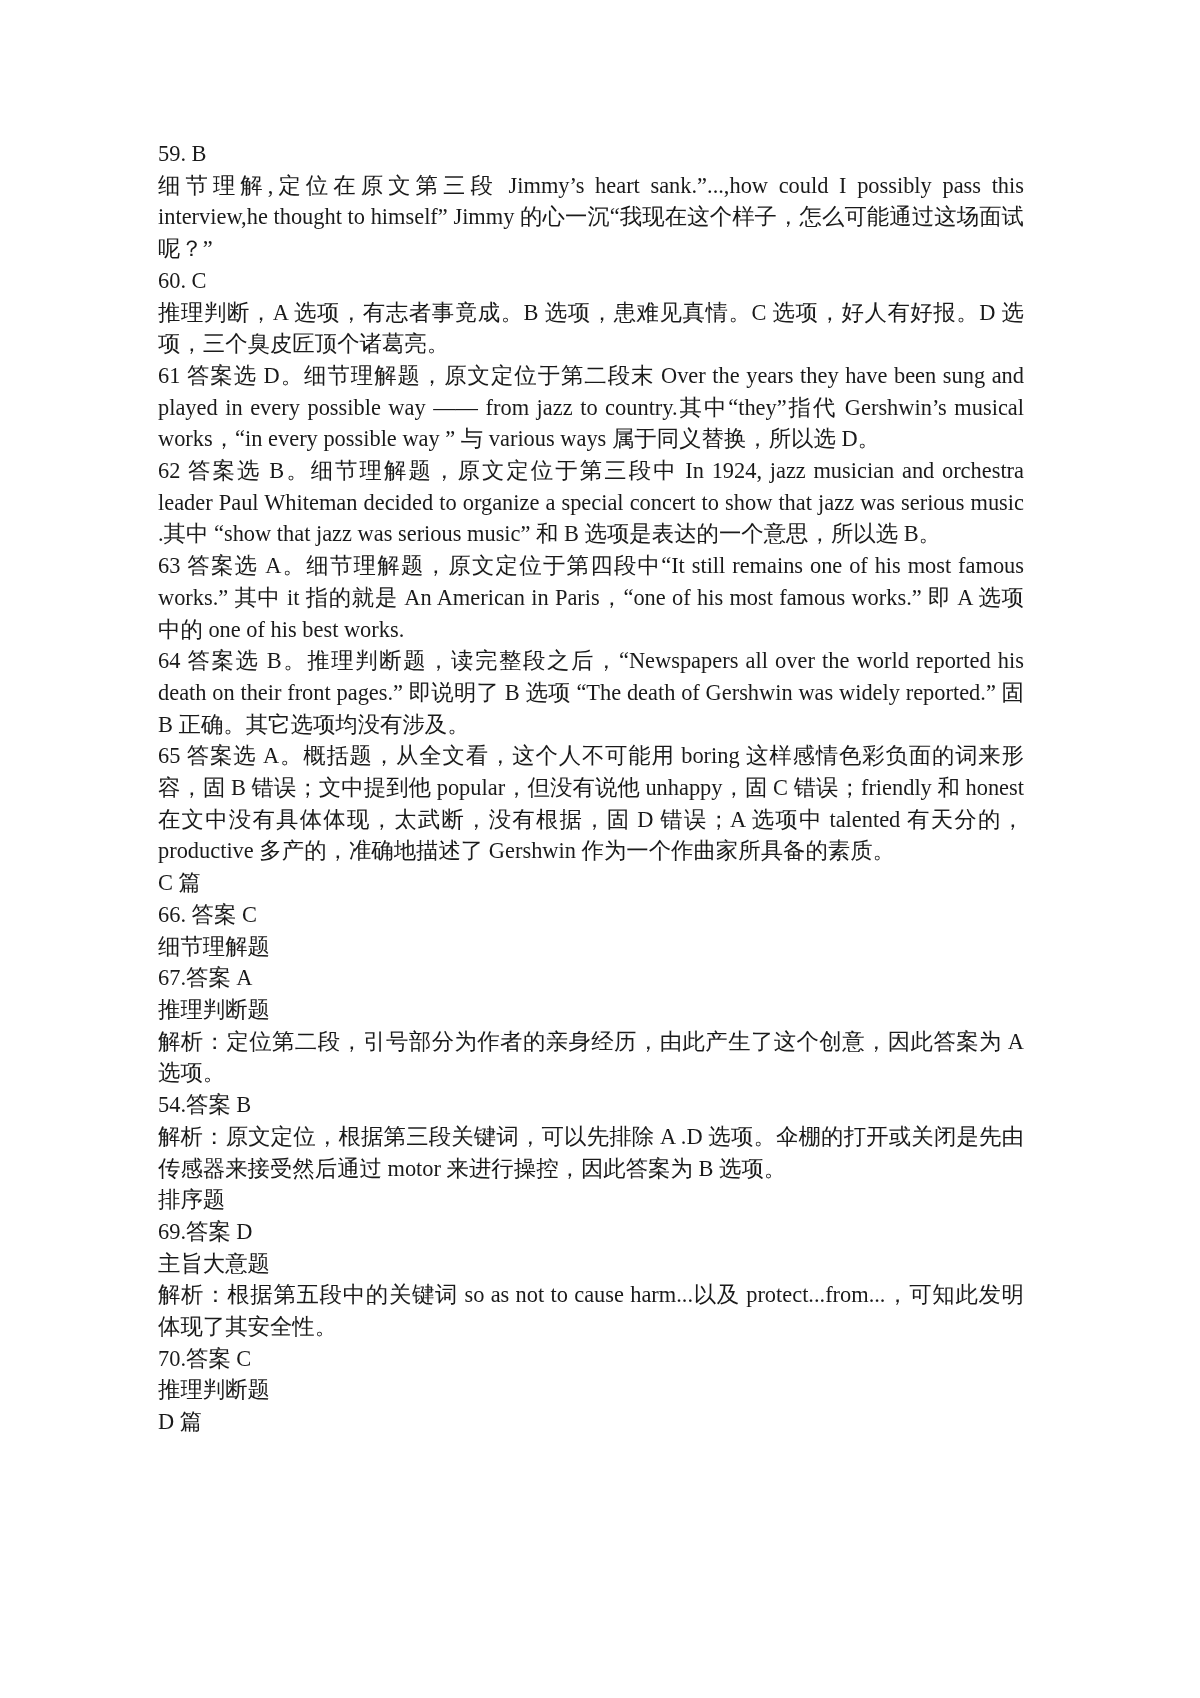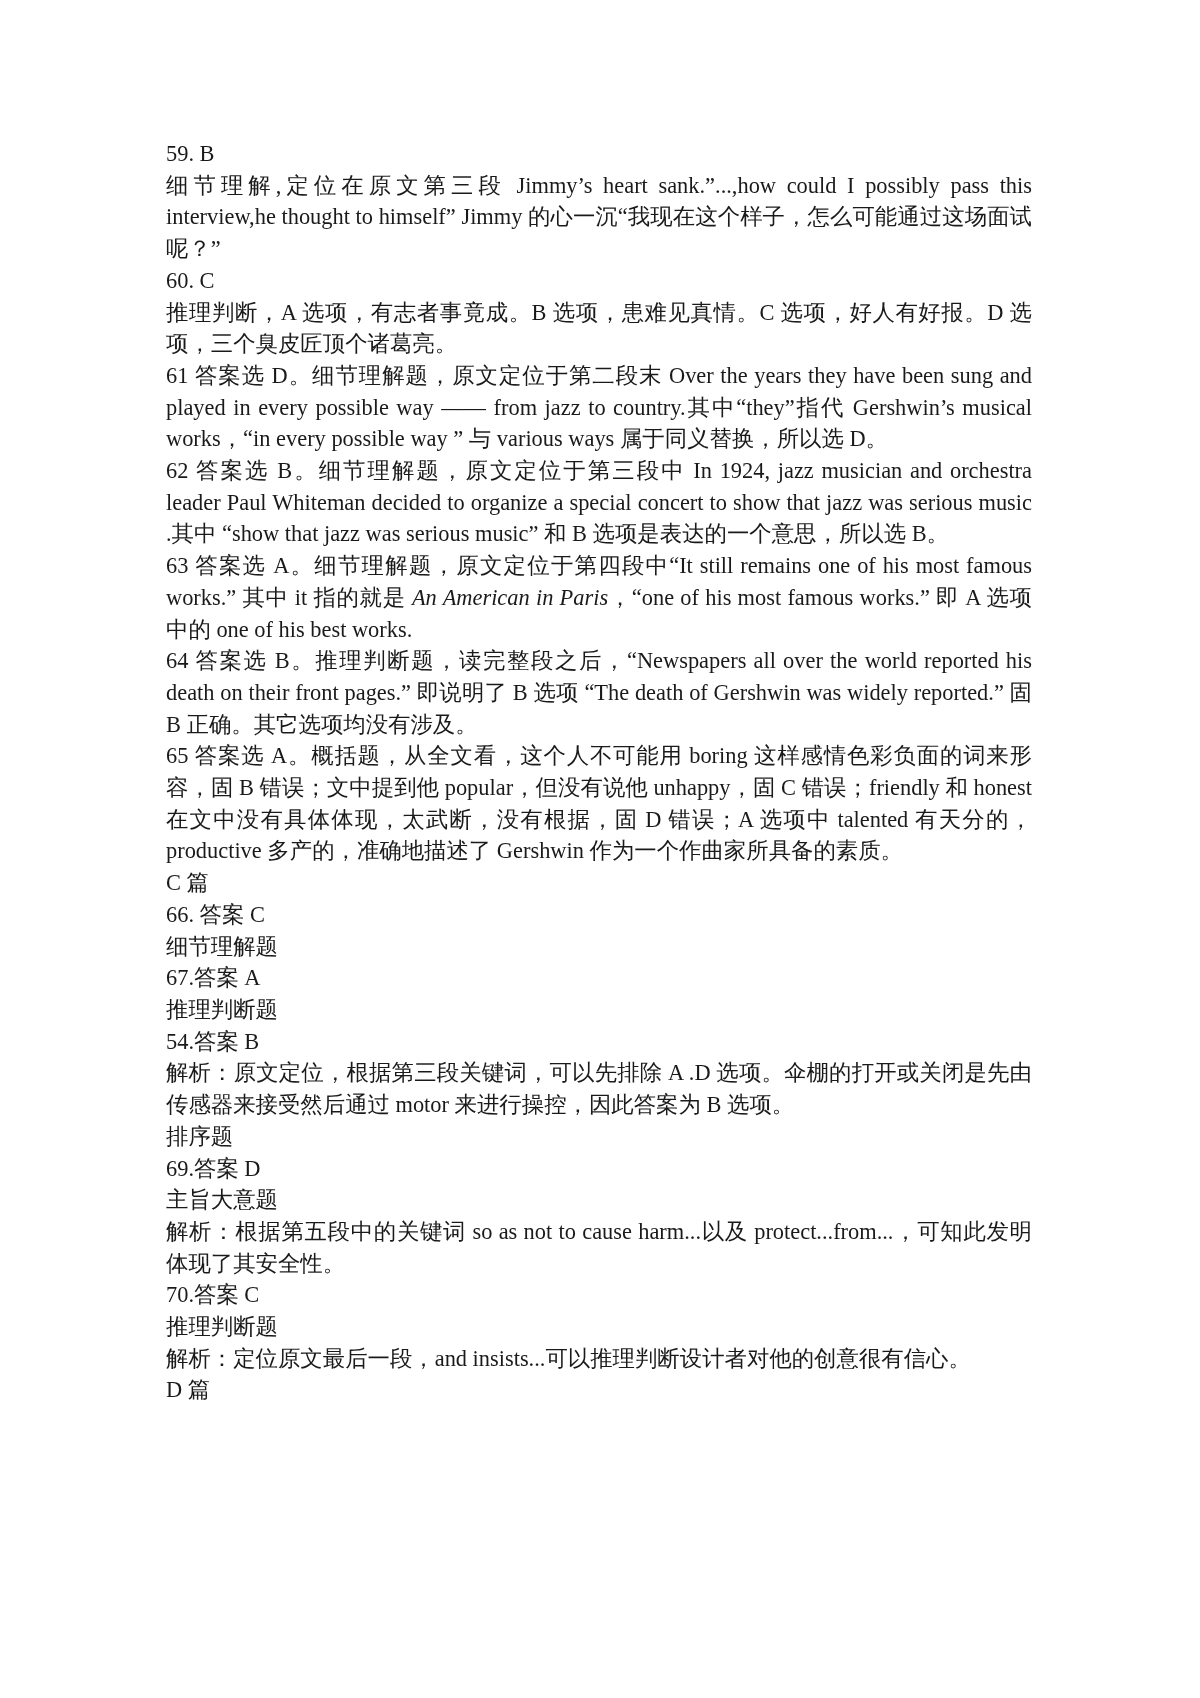--- a/index.html
+++ b/index.html
@@ -7,55 +7,55 @@
   .page {
     position: relative;
     width: 1200px;
     height: 1698px;
     margin: 0 auto;
     background: #ffffff;
     overflow: hidden;
   }
   .content {
     position: absolute;
-    left: 166px;
+    left: 158px;
     top: 138px;
     width: 866px;
     font-family: "Liberation Serif", "DejaVu Serif", serif;
     font-size: 22.4px;
     line-height: 31.7px;
     color: #1a1a1a;
     text-align: justify;
   }
   .content p { margin: 0; }
-  .italic { font-style: italic; }
+  .italic { }
 </style>
 </head>
 <body>
 
 <div class="page" style="background: rgb(255, 255, 255);">
   <div class="content" style="color: rgb(26, 26, 26);">
       <p><span>59. B</span></p>
       <p><span>细节理解,定位在原文第三段 Jimmy’s heart sank.”...,how could I possibly pass this interview,he thought to himself” Jimmy 的心一沉“我现在这个样子，怎么可能通过这场面试呢？”</span></p>
       <p><span>60. C</span></p>
       <p><span>推理判断，A 选项，有志者事竟成。B 选项，患难见真情。C 选项，好人有好报。D 选项，三个臭皮匠顶个诸葛亮。</span></p>
       <p><span>61 答案选 D。细节理解题，原文定位于第二段末 Over the years they have been sung and played in every possible way —— from jazz to country.其中“they”指代 Gershwin’s musical works，“in every possible way ” 与 various ways 属于同义替换，所以选 D。</span></p>
       <p><span>62 答案选 B。细节理解题，原文定位于第三段中 In 1924, jazz musician and orchestra leader Paul Whiteman decided to organize a special concert to show that jazz was serious music .其中 “show that jazz was serious music” 和 B 选项是表达的一个意思，所以选 B。</span></p>
       <p><span>63 答案选 A。细节理解题，原文定位于第四段中“It still remains one of his most famous works.” 其中 it 指的就是 </span><span class="italic">An American in Paris</span><span>，“one of his most famous works.” 即 A 选项中的  one of his best works.</span></p>
       <p><span>64 答案选 B。推理判断题，读完整段之后，“Newspapers all over the world reported his death on their front pages.” 即说明了 B 选项 “The death of Gershwin was widely reported.” 固 B 正确。其它选项均没有涉及。</span></p>
       <p><span>65 答案选 A。概括题，从全文看，这个人不可能用 boring 这样感情色彩负面的词来形容，固 B 错误；文中提到他 popular，但没有说他 unhappy，固 C 错误；friendly 和 honest 在文中没有具体体现，太武断，没有根据，固 D 错误；A 选项中 talented 有天分的，productive 多产的，准确地描述了 Gershwin 作为一个作曲家所具备的素质。</span></p>
       <p><span>C 篇</span></p>
       <p><span>66. 答案 C</span></p>
       <p><span>细节理解题</span></p>
       <p><span>67.答案 A</span></p>
       <p><span>推理判断题</span></p>
+      <p><span>解析：定位第二段，引号部分为作者的亲身经历，由此产生了这个创意，因此答案为 A 选项。</span></p>
       <p><span>54.答案 B</span></p>
       <p><span>解析：原文定位，根据第三段关键词，可以先排除 A .D 选项。伞棚的打开或关闭是先由传感器来接受然后通过 motor 来进行操控，因此答案为 B 选项。</span></p>
       <p><span>排序题</span></p>
       <p><span>69.答案 D</span></p>
       <p><span>主旨大意题</span></p>
       <p><span>解析：根据第五段中的关键词 so as not to cause harm...以及 protect...from...，可知此发明体现了其安全性。</span></p>
       <p><span>70.答案 C</span></p>
       <p><span>推理判断题</span></p>
-      <p><span>解析：定位原文最后一段，and insists...可以推理判断设计者对他的创意很有信心。</span></p>
       <p><span>D 篇</span></p>
     </div>
 </div>
 
 </body></html>

